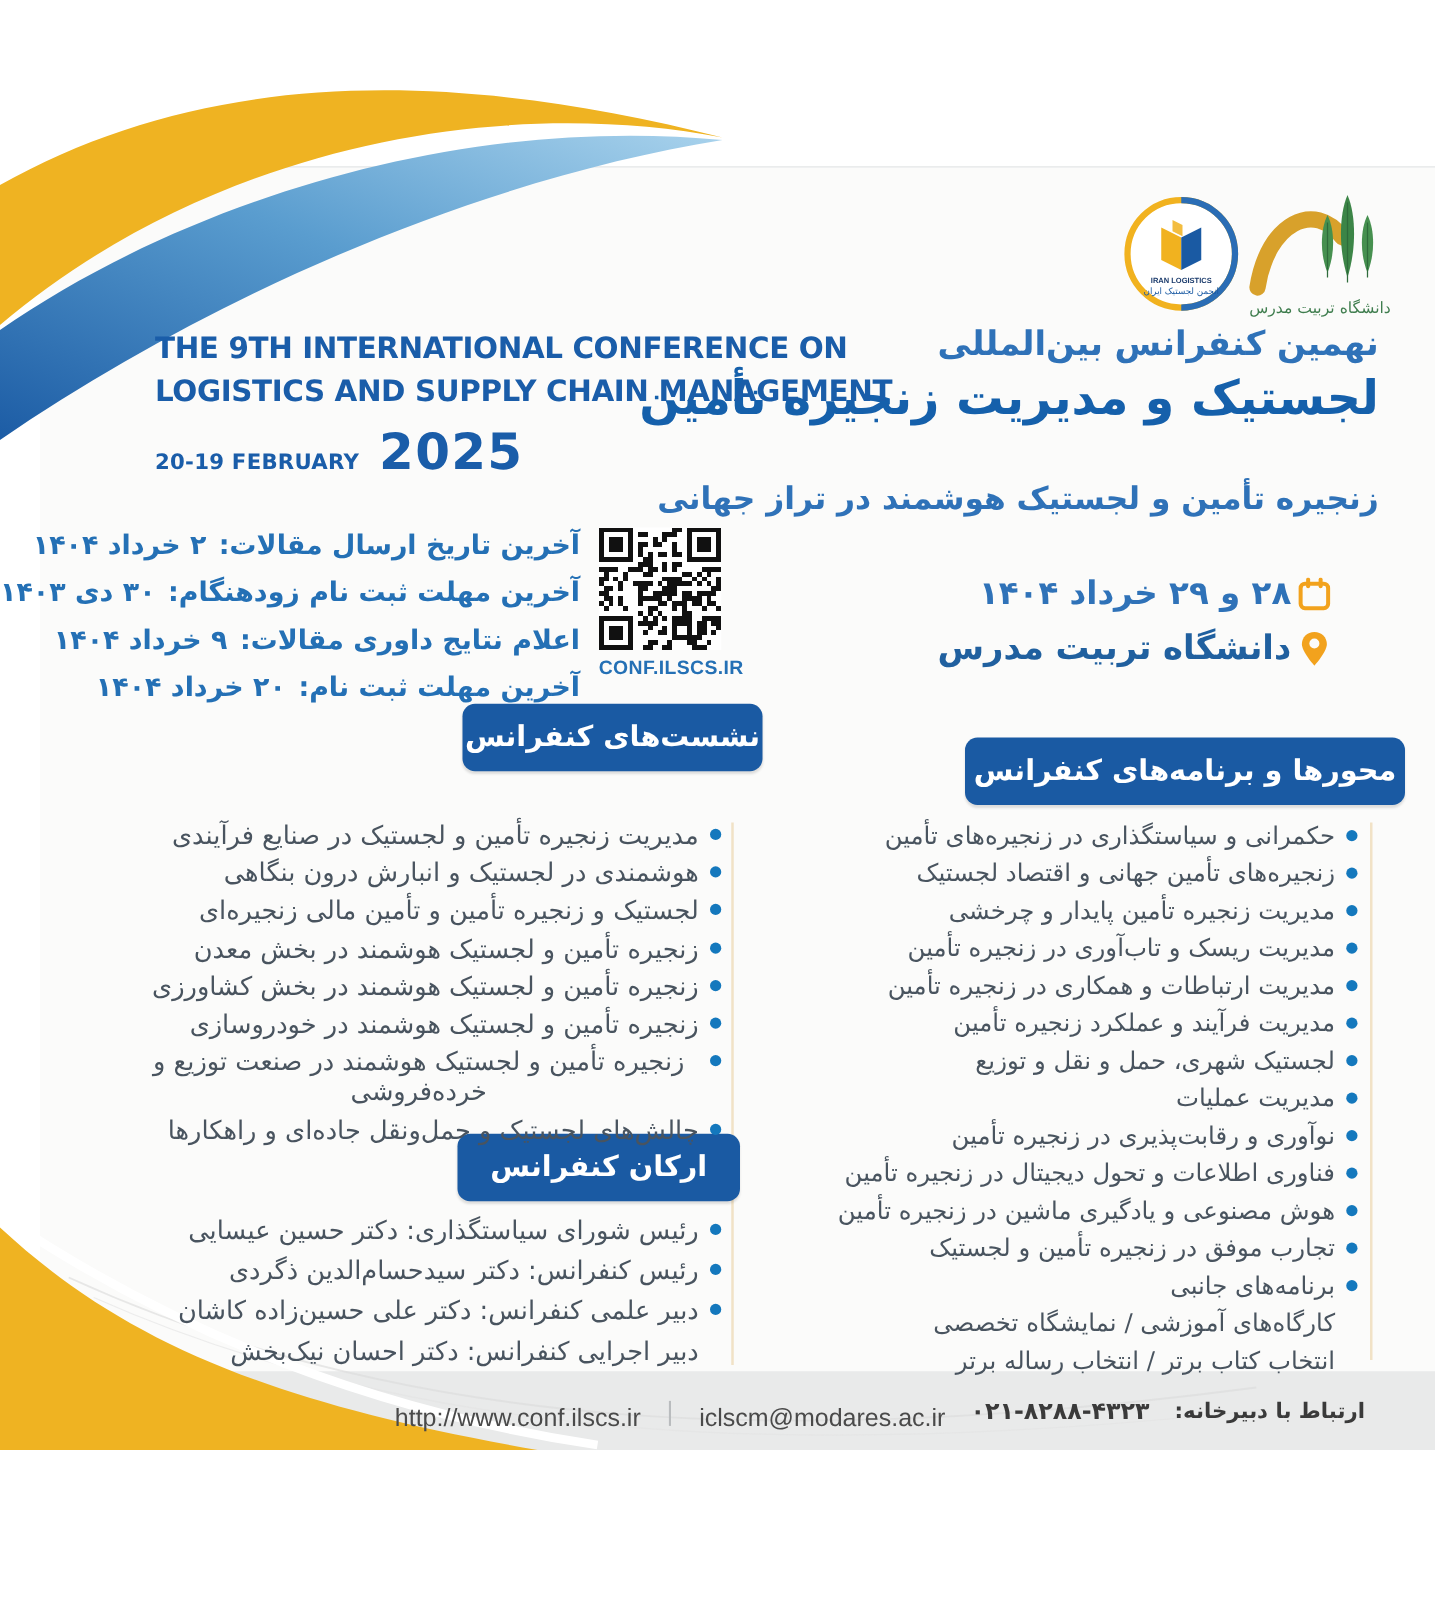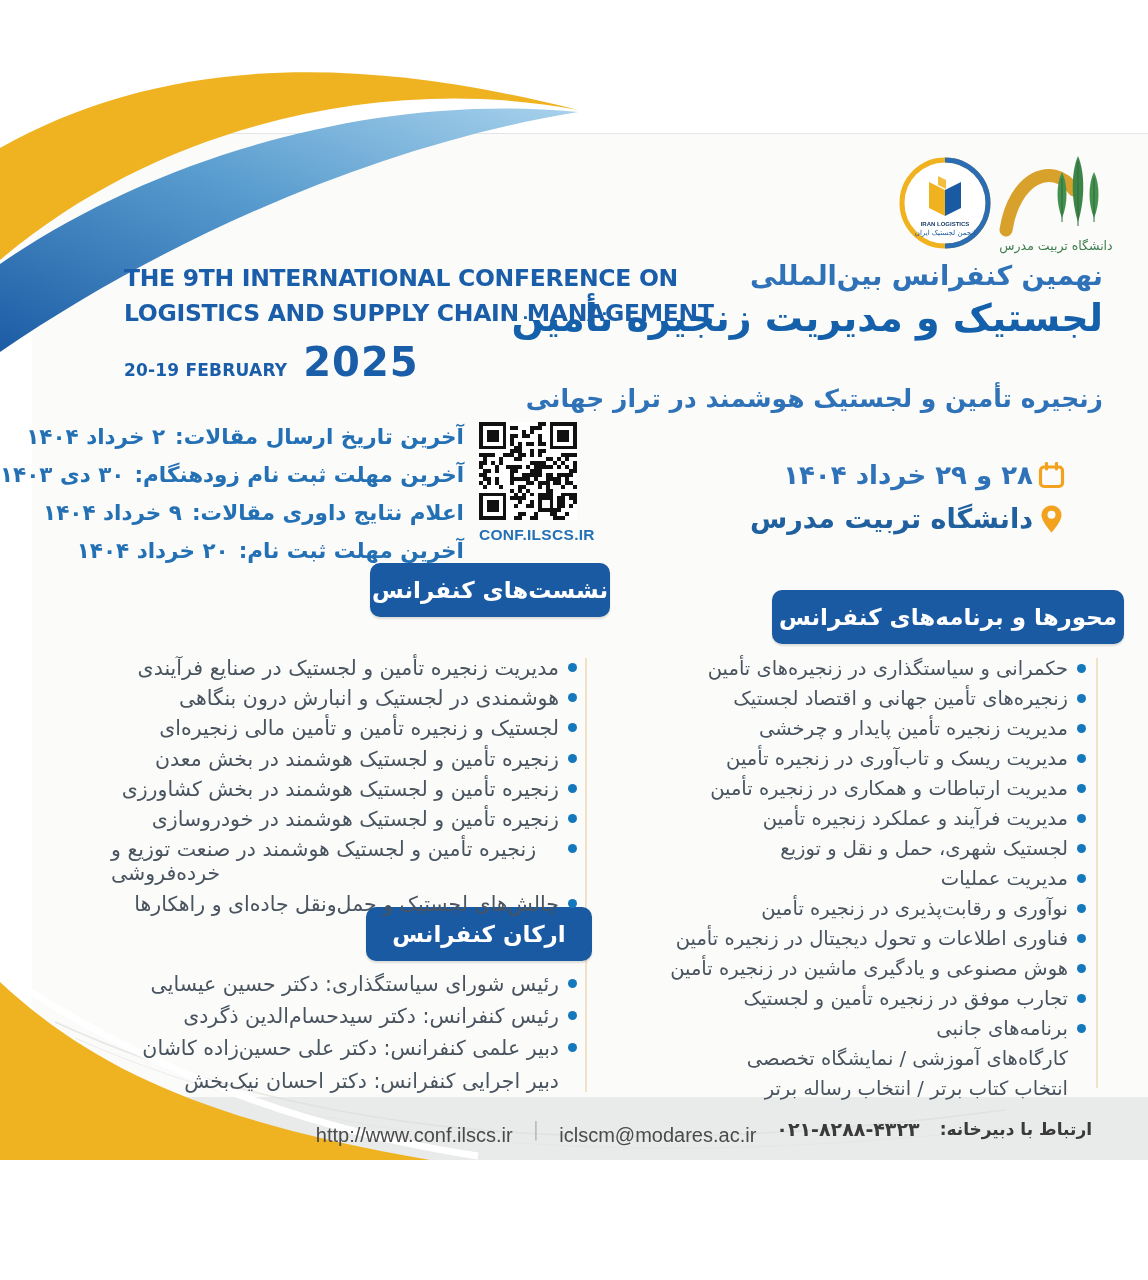--- a/index.html
+++ b/index.html
@@ -51,21 +51,21 @@
   .qr-caption{margin-top:6px; font-family:"Liberation Sans", sans-serif; font-weight:bold;
               font-size:15.5px; color:#2470b5; letter-spacing:0.3px;}
   
   .hdr{position:absolute; height:54px; background:#1a5aa3; border-radius:10px;
        color:#fff; font-weight:700; font-size:23px; display:flex; align-items:center;
        justify-content:center; direction:rtl; z-index:5; box-shadow:0 2px 2px rgba(0,0,0,0.12);}
   #hdr-sessions{left:370px; top:563px; width:240px;}
   #hdr-topics{left:772px; top:590px; width:352px;text-align:right;}
   #hdr-organizers{left:366px; top:907px; width:226px;}
   
-  .list{position:absolute; direction:rtl; text-align:left; color:#49545f; z-index:5; list-style:none; margin:0; padding:0;}
+  .list{position:absolute; direction:rtl; text-align:center; color:#49545f; z-index:5; list-style:none; margin:0; padding:0;}
   .list li{display:flex; align-items:flex-start; gap:9px; line-height:1.18;}
   .dot{width:9px; height:9px; border-radius:50%; background:#1478bd; margin-top:7px; flex:none;}
   #list-sessions{right:571px; width:466px; top:656px; font-size:20.5px;}
   #list-sessions li{margin-bottom:6px;}
   #list-organizers{right:571px; width:472px; top:972px; font-size:20.5px;}
   #list-organizers li{margin-bottom:8px;}
   #list-topics{right:62px; width:446px; top:657px; font-size:19.5px;}
   #list-topics li{margin-bottom:7px;}
   .vline{position:absolute; width:2px; background:#f1e2c6; z-index:3;}
   #vline-left{left:585px; top:658px; height:434px;}

